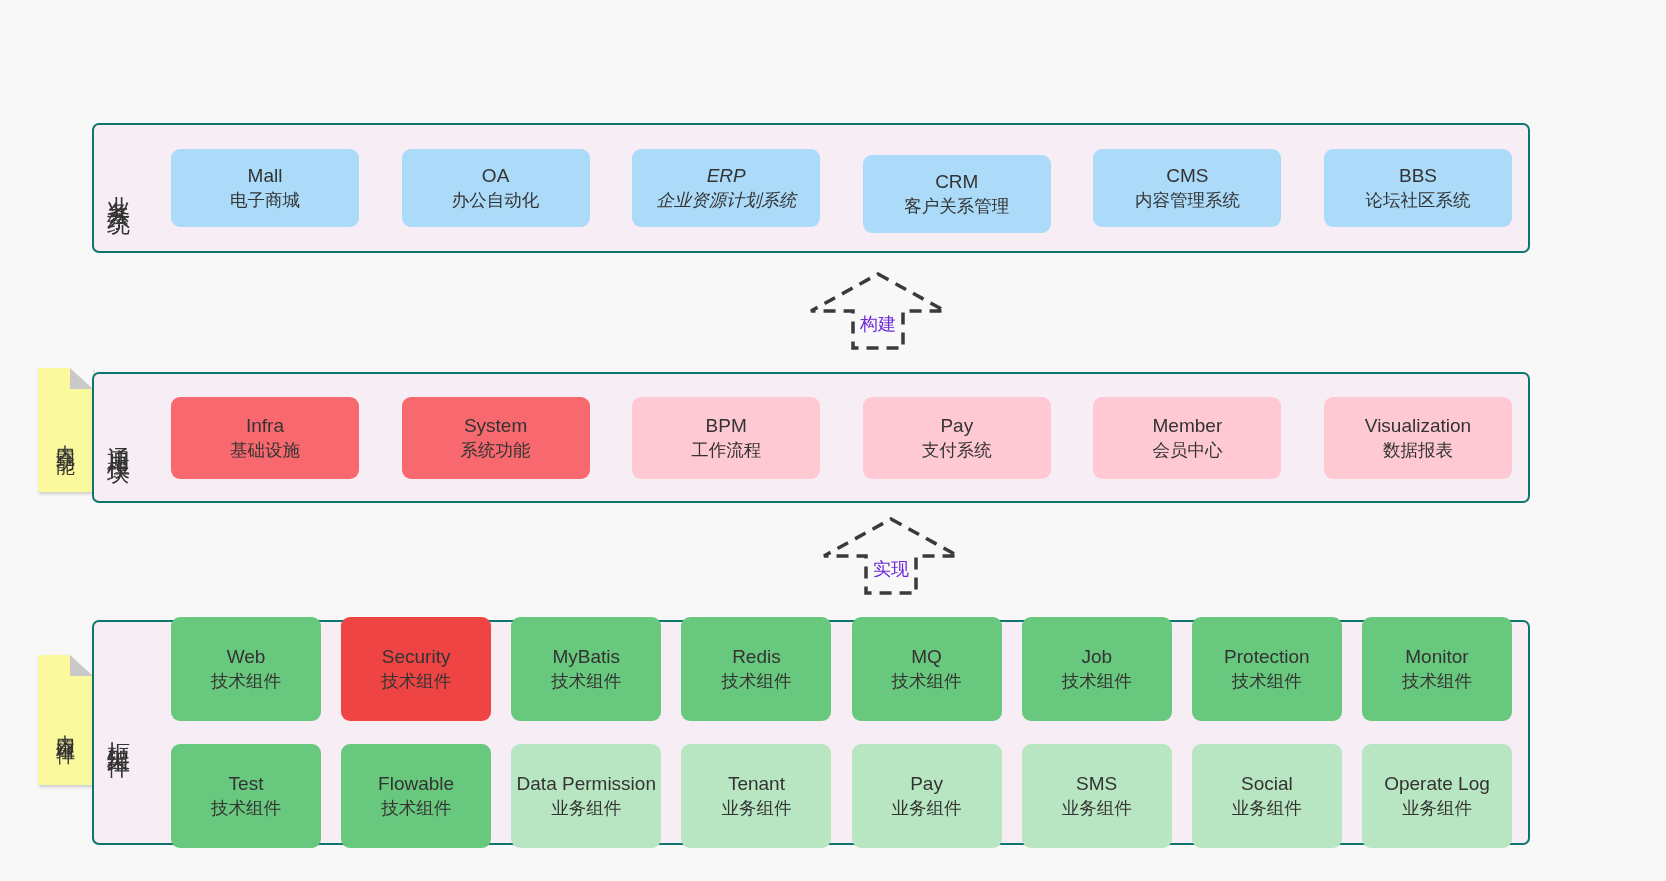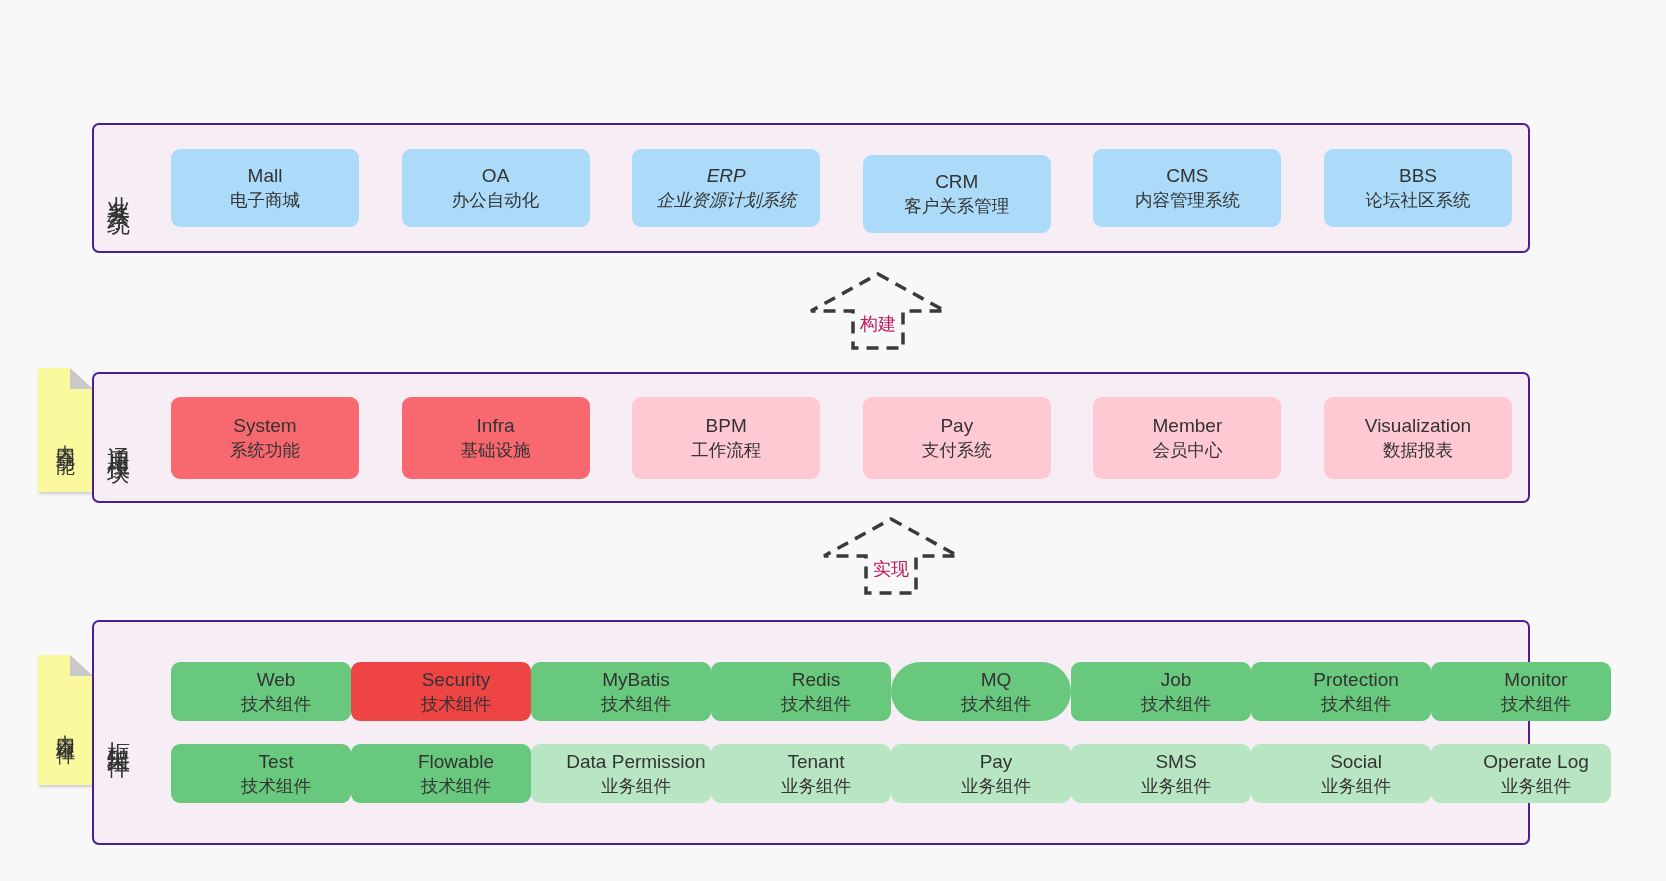--- a/index.html
+++ b/index.html
@@ -10,21 +10,21 @@
   .canvas{
     position:relative;
     width:1666px;height:881px;
     background:#f8f8f8;
     overflow:hidden;
   }
   .band{
     position:absolute;
     left:92px;width:1438px;
     background:#f7edf5;
-    border:2px solid #4c1d95;
+    border:2px solid #0f766e;
     border-radius:7px;
     box-sizing:border-box;
     display:flex;
     z-index:2;
     align-items:center;
   }
   .band-label{
     writing-mode:vertical-rl;
     text-orientation:upright;
     font-size:23px;
@@ -59,21 +59,21 @@
     justify-content:center;
     text-align:center;
     border-radius:9px;
     color:#333;
     font-size:19px;
     line-height:25px;
   }
   .box .cn{font-size:17.5px;}
   .box6{width:188px;height:78px;}
   .band-mid .box6{height:82px;}
-  .box8{width:150px;height:59px;padding-left:30px;}
+  .box8{width:150px;height:104px;}
   .band-top{top:123px;height:130px;}
   .band-mid{top:372px;height:131px;}
   .band-bot{top:620px;height:225px;}
 
   .sticky{
     position:absolute;
     left:38px;width:55px;
     background:#fbf99e;
     box-shadow:1px 2px 3px rgba(0,0,0,0.18);
     z-index:1;
@@ -109,21 +109,21 @@
     z-index:1;
   }
   .arrow-build{left:808px;top:271px;}
   .arrow-impl{left:821px;top:516px;}
   .arrow svg{display:block;}
   .arrow-label{
     position:absolute;
     left:50%;top:41px;
     transform:translateX(-50%);
     font-size:18px;
-    color:#be185d;
+    color:#6d28d9;
     white-space:nowrap;
     background:#f8f8f8;
     padding:0 2px;
   }
 </style>
 </head>
 <body>
 
 <div class="canvas">
 
@@ -164,26 +164,26 @@
     <span class="arrow-label">构建</span>
   </div>
 
   <div class="sticky sticky-mid">
     <span class="sticky-label">内置功能</span>
   </div>
   <section class="band band-mid">
     <div class="band-label">通用模块</div>
     <div class="band-content">
       <div class="box box6" style="background-color: rgb(247, 105, 111);">
+        <span>Infra</span>
+        <span class="cn">基础设施</span>
+      </div>
+      <div class="box box6" style="background-color: rgb(247, 105, 111);">
         <span>System</span>
         <span class="cn">系统功能</span>
-      </div>
-      <div class="box box6" style="background-color: rgb(247, 105, 111);">
-        <span>Infra</span>
-        <span class="cn">基础设施</span>
       </div>
       <div class="box box6" style="background-color: rgb(255, 201, 211);">
         <span>BPM</span>
         <span class="cn">工作流程</span>
       </div>
       <div class="box box6" style="background-color: rgb(255, 201, 211);">
         <span>Pay</span>
         <span class="cn">支付系统</span>
       </div>
       <div class="box box6" style="background-color: rgb(255, 201, 211);">
@@ -220,21 +220,21 @@
           <span class="cn">技术组件</span>
         </div>
         <div class="box box8" style="background-color: rgb(104, 200, 125);">
           <span>MyBatis</span>
           <span class="cn">技术组件</span>
         </div>
         <div class="box box8" style="background-color: rgb(104, 200, 125);">
           <span>Redis</span>
           <span class="cn">技术组件</span>
         </div>
-        <div class="box box8" style="background-color: rgb(104, 200, 125); border-radius: 31px;">
+        <div class="box box8" style="background-color: rgb(104, 200, 125);">
           <span>MQ</span>
           <span class="cn">技术组件</span>
         </div>
         <div class="box box8" style="background-color: rgb(104, 200, 125);">
           <span>Job</span>
           <span class="cn">技术组件</span>
         </div>
         <div class="box box8" style="background-color: rgb(104, 200, 125);">
           <span>Protection</span>
           <span class="cn">技术组件</span>

